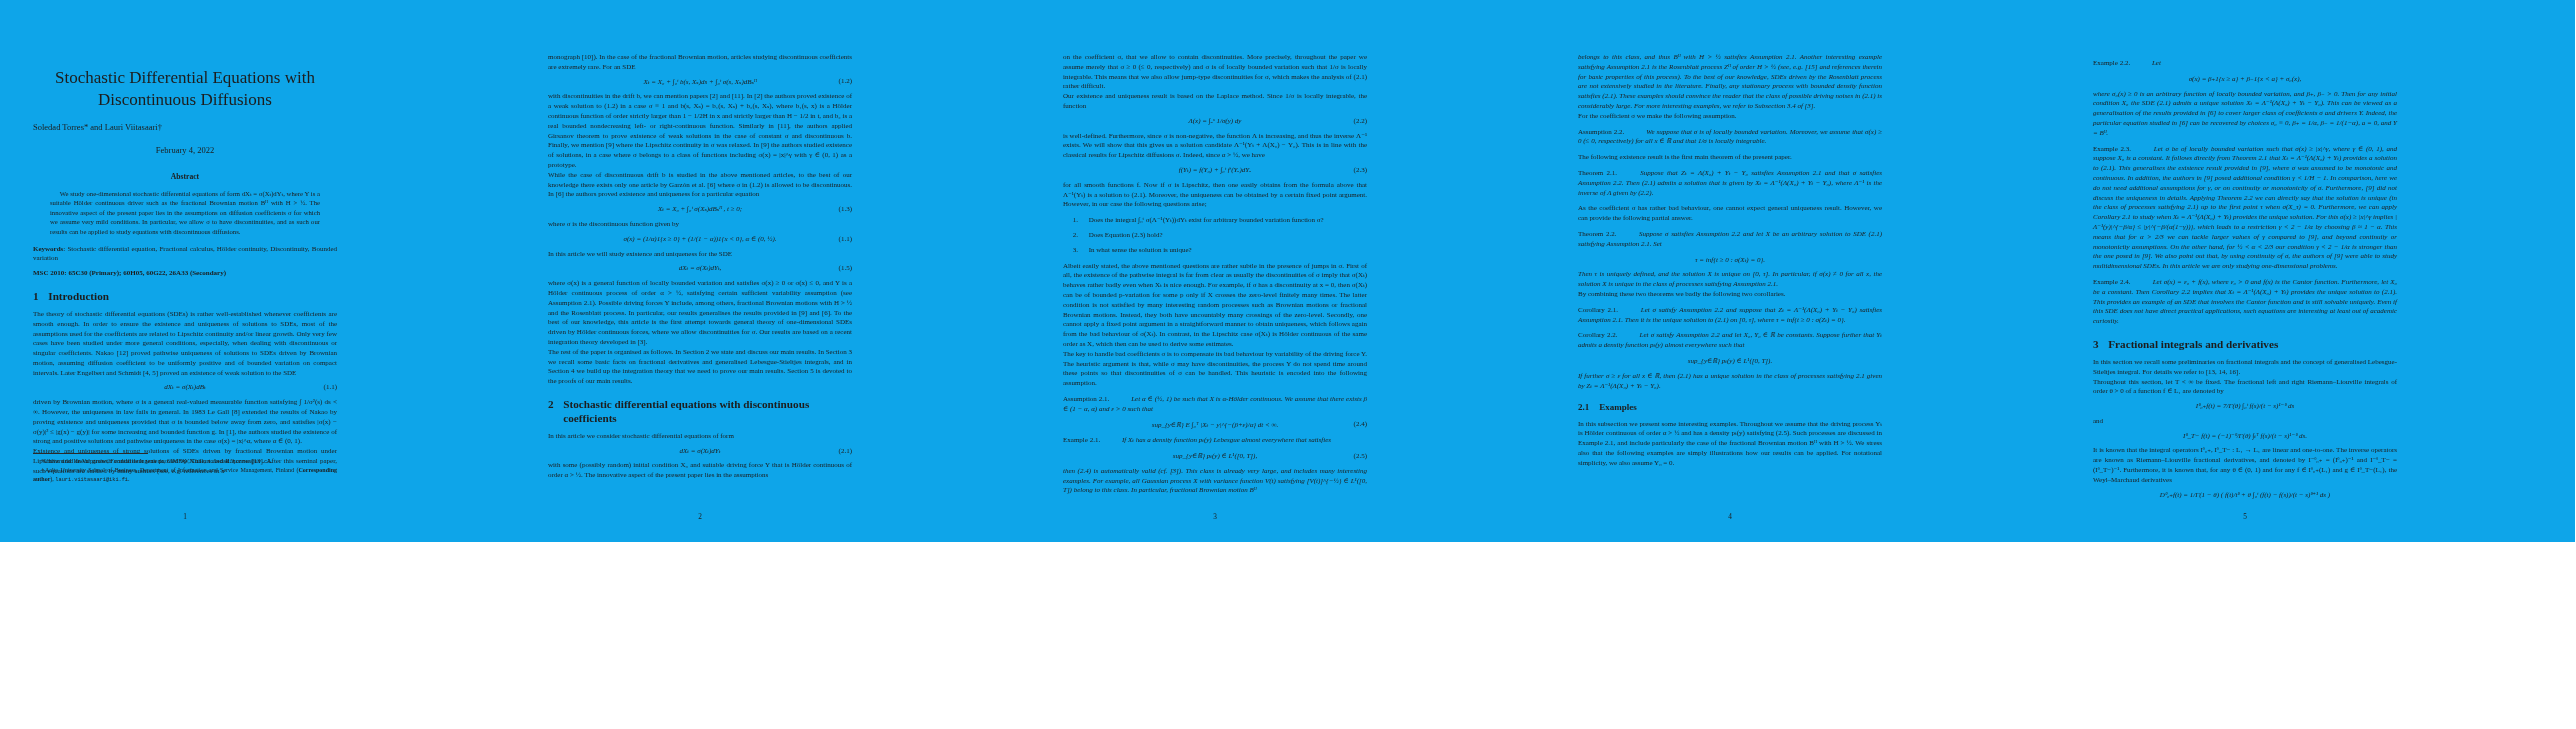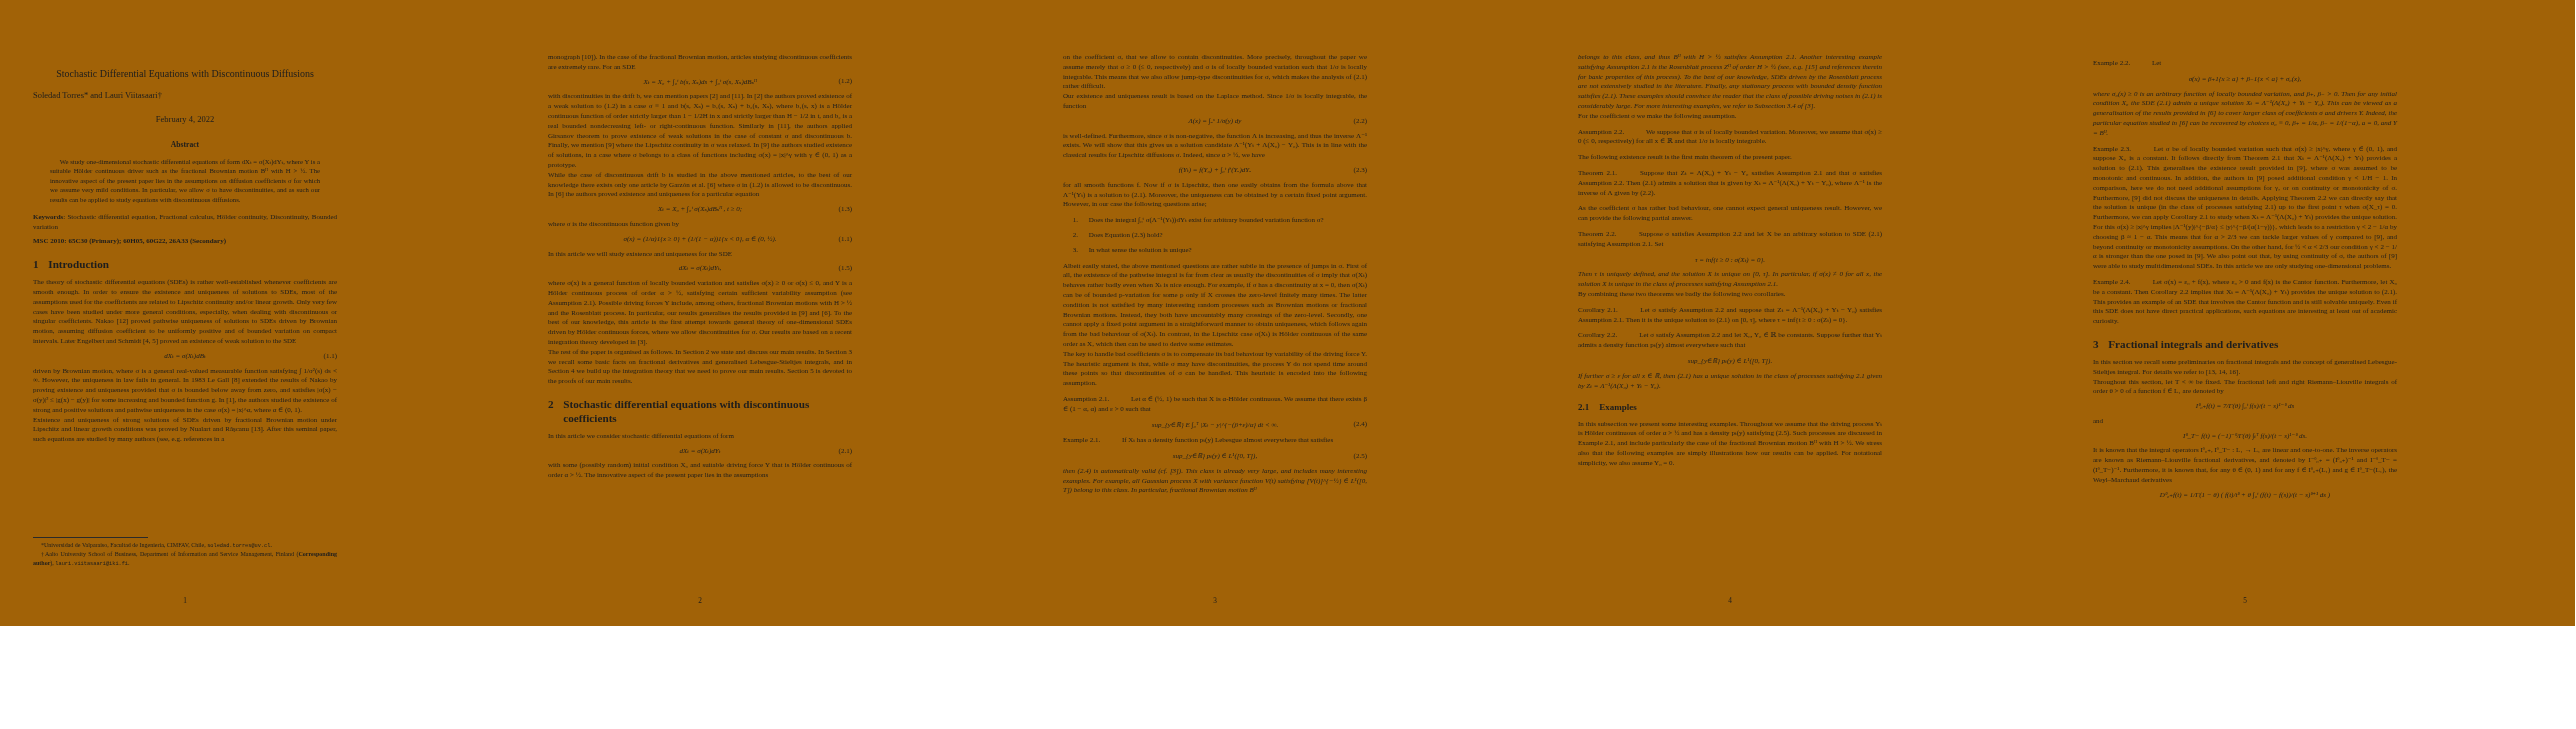--- a/index.html
+++ b/index.html
@@ -1,47 +1,47 @@
 <!DOCTYPE html>
 <html style="font-size:9.7px"><head>
 <meta charset="utf-8">
 <style>
   html,body{margin:0;padding:0;}
   body{
     width:2576px;height:729px;overflow:hidden;background:#ffffff;
     display:flex;flex-direction:row;
     font-family:"Liberation Serif","DejaVu Serif",serif;color:#1d1d1d;
   }
-  .sheet{position:relative;width:515px;height:626px;flex:0 0 515px;background:#a16207;}
+  .sheet{position:relative;width:515px;height:542px;flex:0 0 515px;background:#0ea5e9;}
   .content{
     position:absolute;left:33px;width:304px;
     font-size:7px;line-height:1.4;text-align:justify;
   }
   .sheet.first .content{top:67px;}
   .sheet.rest  .content{top:53px;}
 
-  .paper-title{font-size:10px;line-height:1.32;text-align:center;margin:0 18px 9.7px 18px;}
+  .paper-title{font-size:17px;line-height:1.32;text-align:center;margin:0 18px 9.7px 18px;}
   .authors{font-size:8.5px;margin-bottom:12px;}
   .pubdate{font-size:8.5px;text-align:center;margin-bottom:14.6px;}
   .abshead{font-size:7.6px;font-weight:bold;text-align:center;margin-bottom:6px;}
   .abstract{font-size:6.7px;line-height:1.42;margin:0 17px 8.5px 17px;text-indent:9.7px;}
   .meta{margin-top:4.9px;}
   .h1{display:flex;gap:9.7px;font-size:11.2px;font-weight:bold;line-height:1.25;margin:9.7px 0 7.3px 0;text-align:left;}
   .h2{display:flex;gap:10px;font-size:9px;font-weight:bold;line-height:1.25;margin:11px 0 6px 0;text-align:left;}
   .hnum{flex:0 0 auto;}
   .p{margin:0;}
   .pi{font-style:italic;}
   .eq{position:relative;margin:5px 0;text-align:center;font-style:italic;padding:0 20.7px;}
   .eq-num{position:absolute;right:0;top:50%;transform:translateY(-50%);font-style:normal;}
   .li{display:flex;margin:5.5px 0 5.5px 9.7px;}
   .li-num{flex:0 0 16px;}
   .li-text{flex:1;}
   .thm{margin:6px 0;}
   .lbl{font-weight:normal;}
-  .bodytext{padding-left:20px;}
+  .bodytext{font-style:italic;padding-left:20px;}
   .footwrap{position:absolute;left:33px;bottom:58px;width:304px;}
   .footrule{border-top:0.6px solid #2a2a2a;width:115px;margin-bottom:3px;}
   .fn{font-size:6px;line-height:1.42;text-indent:8px;text-align:justify;}
   .bold{font-weight:bold;}
   .mono{font-family:"Liberation Mono","DejaVu Sans Mono",monospace;font-size:0.88em;}
   .pagenum{position:absolute;bottom:20.7px;left:33px;width:304px;text-align:center;font-size:7.3px;}
   .stamp{
     position:absolute;left:18px;top:332px;
     transform:translate(-50%,-50%) rotate(-90deg);
     white-space:nowrap;color:#8b8b8b;font-size:10.3px;letter-spacing:0.2px;

